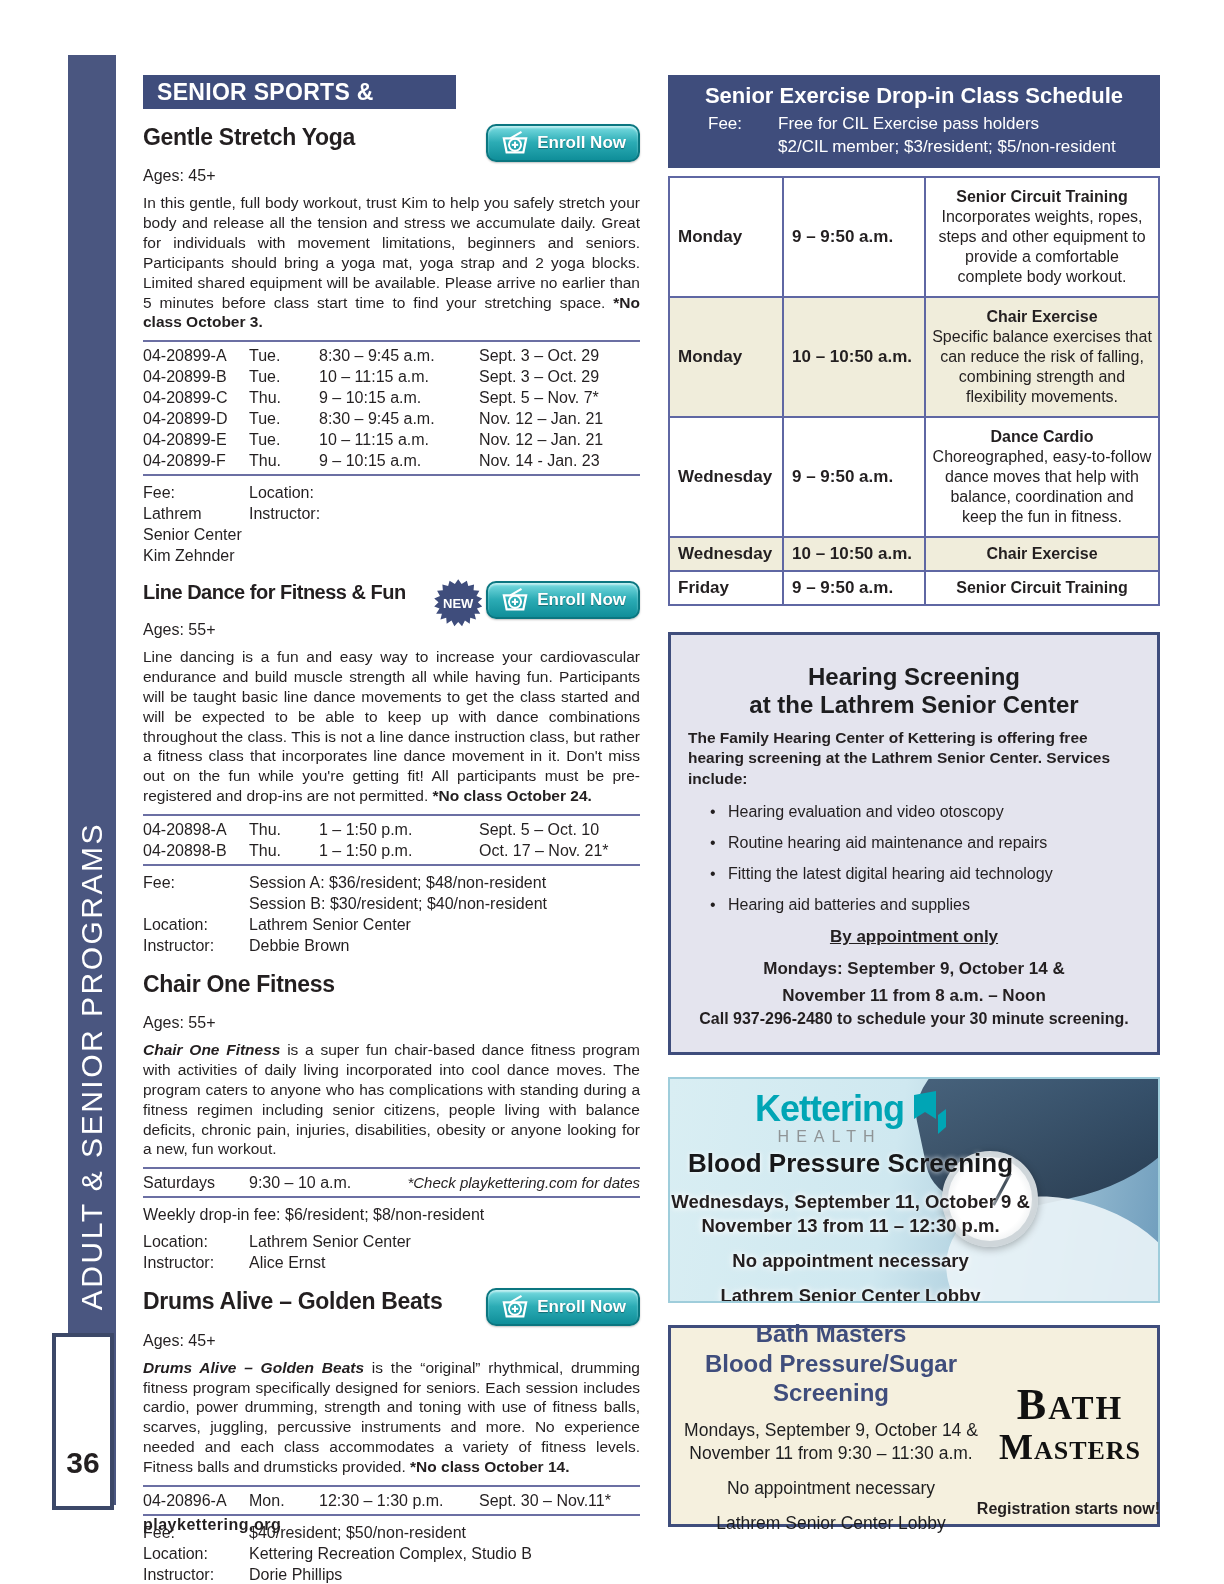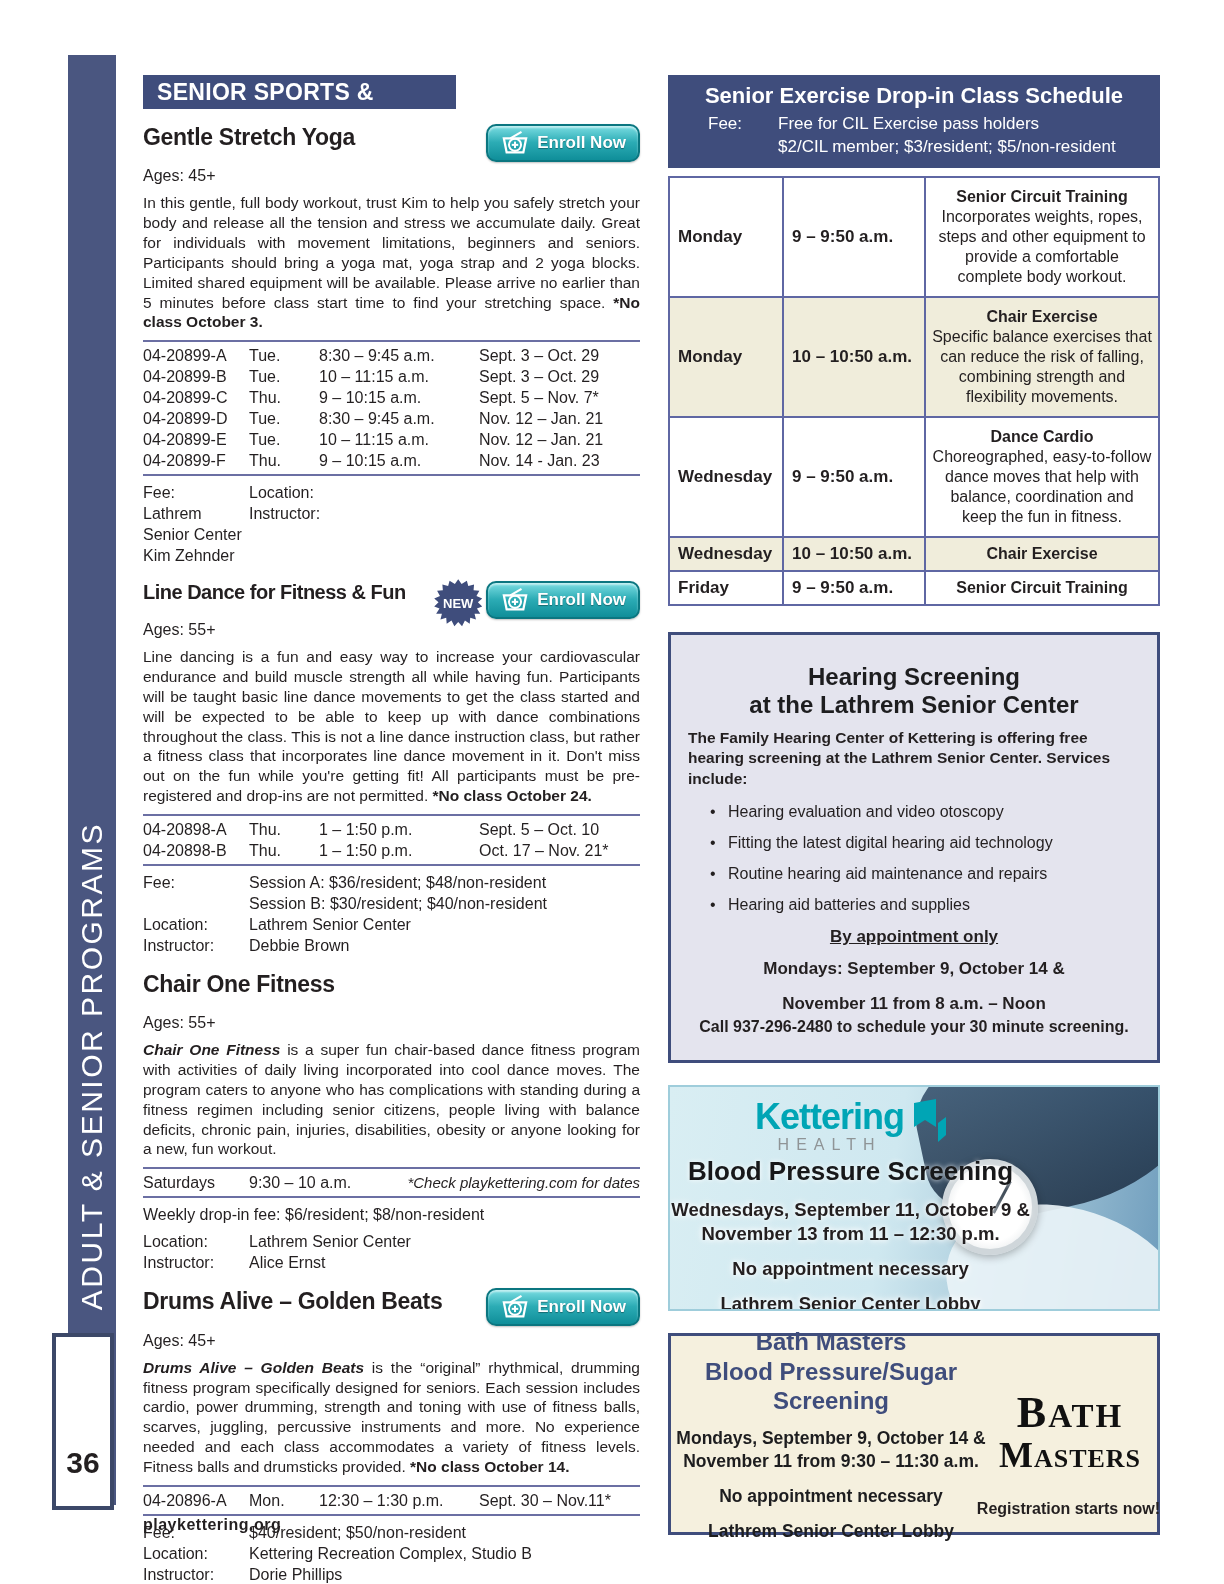--- a/index.html
+++ b/index.html
@@ -82,21 +82,21 @@
   .brand-name{color:#00A5B5;font-weight:bold;font-size:36px;letter-spacing:-1px;line-height:1}
   .brand-sub{color:#8f9496;font-size:16px;letter-spacing:7px;margin-top:1px}
   .bp-title{font-weight:bold;font-size:26px;color:#17181a;margin-top:2px;text-shadow:0 0 5px rgba(255,255,255,.95)}
   .bp-line{font-weight:bold;font-size:18.5px;line-height:1.3;margin-top:11px;
            text-shadow:0 0 5px #fff,0 0 8px #fff}
 
   .bath{margin-top:22px;height:202px;background:#F5F0DE;border:3px solid #3F4D7C;
         display:flex;align-items:center;padding-right:8px}
   .bath-main{flex:1;text-align:center;padding-top:2px}
   .bath-title{color:#3F4D7C;font-weight:bold;font-size:24px;line-height:1.22}
-  .bath-line{font-weight:bold;font-size:17.5px;line-height:1.3;margin-top:12px;color:#1d1d1f}
+  .bath-line{font-weight:normal;font-size:17.5px;line-height:1.3;margin-top:12px;color:#1d1d1f}
   .bath-logo{width:158px;font-family:"Liberation Serif",serif;font-weight:bold;color:#111;text-align:center}
   .bath-logo .l1{font-size:33px;letter-spacing:2px;line-height:1}
   .bath-logo .l1::first-letter{font-size:44px}
   .bath-logo .l2{font-size:26px;letter-spacing:1px;line-height:1.15}
   .bath-logo .l2::first-letter{font-size:36px}
 
   .foot-left{position:absolute;left:143px;top:1516px;font-weight:bold;font-size:16px;letter-spacing:.5px;cursor:pointer}
   .foot-right{position:absolute;left:668px;top:1500px;width:492px;text-align:right;font-weight:bold;font-size:16px}
 </style>
 </head>
@@ -338,27 +338,27 @@
         </tr>
       </tbody>
     </table>
 
     <div class="hearing">
       <div class="h-title">Hearing Screening</div>
       <div class="h-title">at the Lathrem Senior Center</div>
       <div class="h-intro">The Family Hearing Center of Kettering is offering free hearing screening at the Lathrem Senior Center. Services include:</div>
       <ul class="h-bullets">
         <li>Hearing evaluation and video otoscopy</li>
+        <li>Routine hearing aid maintenance and repairs</li>
         <li>Fitting the latest digital hearing aid technology</li>
-        <li>Routine hearing aid maintenance and repairs</li>
         <li>Hearing aid batteries and supplies</li>
       </ul>
       <div class="h-appt">By appointment only</div>
       <div class="h-when">Mondays: September 9, October 14 &amp;</div>
-      <div class="h-when" style="margin-top:12px">November 11 from 8 a.m. – Noon</div>
+      <div class="h-when" style="margin-top:4px">November 11 from 8 a.m. – Noon</div>
       <div class="h-call">Call 937-296-2480 to schedule your 30 minute screening.</div>
     </div>
 
     <div class="bp">
       <div class="bp-cuff"></div>
       <div class="bp-glove"></div>
       <div class="bp-gauge">
         <div class="bp-needle"></div>
       </div>
       <div class="bp-content">

